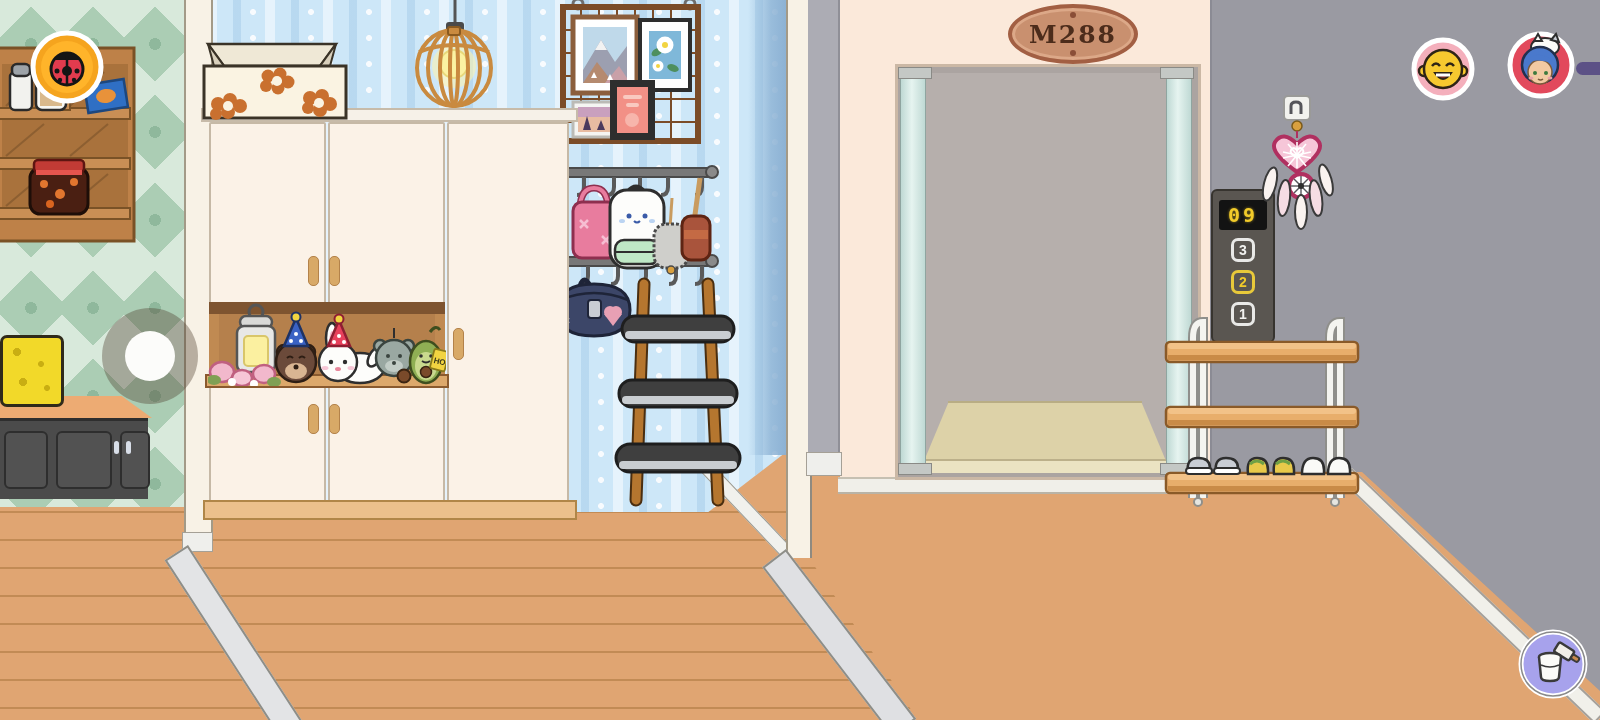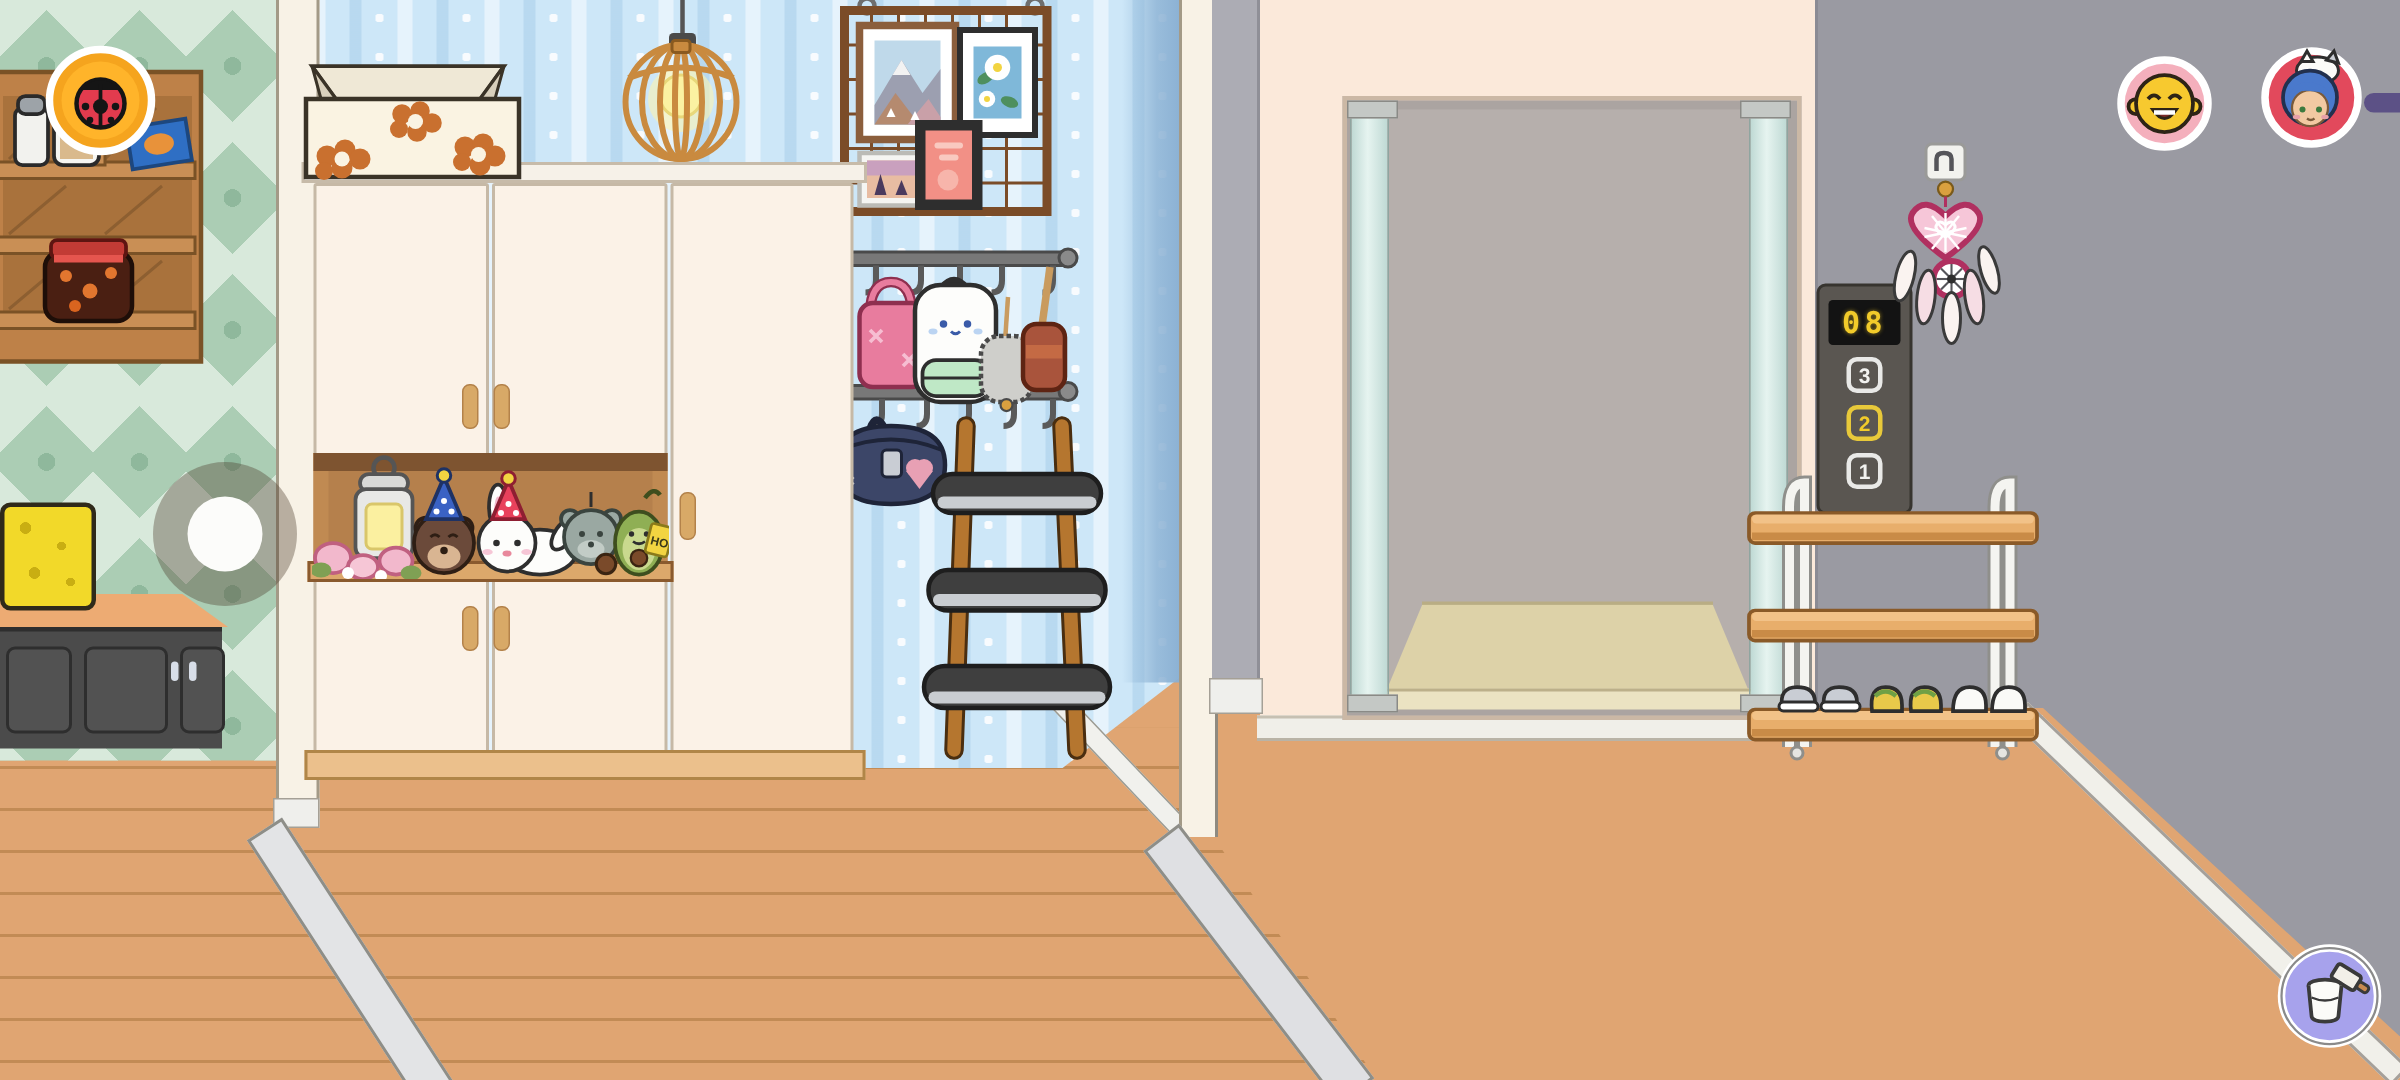--- a/index.html
+++ b/index.html
@@ -117,35 +117,40 @@
 
   <div class="abs divider1-strip"></div>
   <div class="abs divider1-base"></div>
   <div class="abs diag1"></div>
   <div class="abs hall-baseboard-diag"></div>
   <div class="abs divider2-cream"></div>
   <div class="abs divider2-gray"></div>
   <div class="abs divider2-base"></div>
   <div class="abs diag2"></div>
 
+  <div class="abs plaque">
+    <div class="abs plaque-screw" style="top:4px;"></div>
+    <span>M288</span>
+    <div class="abs plaque-screw" style="top:42px;"></div>
+  </div>
 
   <div class="abs recess">
     <div class="abs lift-floor-edge"></div>
     <div class="abs lift-floor"></div>
     <div class="abs lift-sill"></div>
     <div class="abs glass" style="left:2px;"></div>
     <div class="abs glass-cap" style="left:0;top:0;"></div>
     <div class="abs glass-cap" style="left:0;top:396px;"></div>
     <div class="abs glass" style="left:268px;"></div>
     <div class="abs glass-cap" style="left:262px;top:0;"></div>
     <div class="abs glass-cap" style="left:262px;top:396px;"></div>
   </div>
 
   <div class="abs panel">
-    <div class="abs panel-display">08</div>
+    <div class="abs panel-display">09</div>
     <div class="abs panel-btn" style="top:47px;">3</div>
     <div class="abs panel-btn active" style="top:79px;">2</div>
     <div class="abs panel-btn" style="top:111px;">1</div>
   </div>
 
   <svg class="abs" style="left:0;top:42px;" width="138" height="205" viewBox="0 0 138 205">
     <rect x="-6" y="6" width="140" height="193" fill="#BE8148" stroke="#7A5226" stroke-width="3"></rect>
     <rect x="2" y="22" width="126" height="46" fill="#A9723C"></rect>
     <rect x="2" y="78" width="126" height="40" fill="#A9723C"></rect>
     <rect x="2" y="128" width="126" height="40" fill="#A9723C"></rect>

